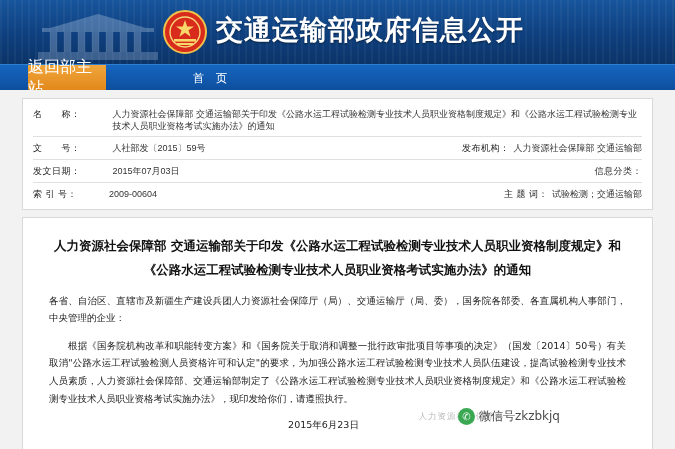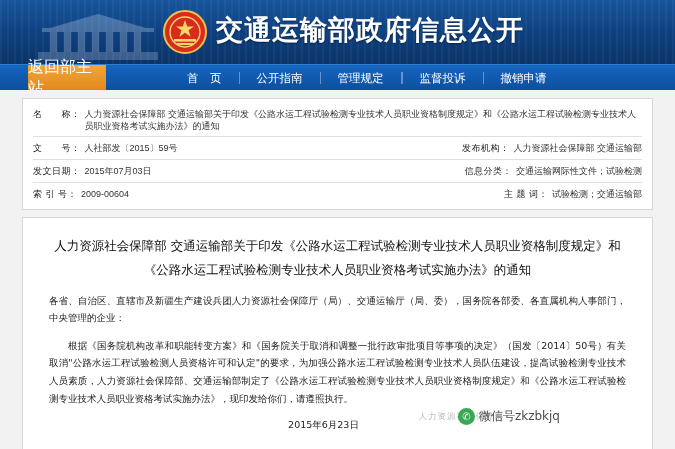--- a/index.html
+++ b/index.html
@@ -59,21 +59,21 @@
     position: absolute; left: 28px; top: 0;
     width: 78px; height: 26px;
     background: linear-gradient(180deg, #f0a63c 0%, #e2871a 100%);
     color: #fff; font-size: 16px;
     display: flex; align-items: center; justify-content: center;
     border-radius: 0 0 2px 2px;
   }
   .nav-items {
     position: absolute; left: 170px; top: 0;
     height: 26px;
-    display: flex; align-items: center;
+    display: flex; align-items: center; flex-direction: column;
   }
   .nav-item {
     color: #ffffff; font-size: 11.5px;
     padding: 0 17px;
     height: 26px; line-height: 26px;
     white-space: nowrap;
   }
   .nav-sep {
     width: 1px; height: 12px;
     background: rgba(255,255,255,0.35);
@@ -90,21 +90,21 @@
   
   .meta {
     background: #ffffff;
     border: 1px solid #d8d8d8;
     padding: 7px 10px 7px 10px;
     font-size: 9px;
     color: #333;
   }
   .meta-row { display: flex; padding: 1.5px 0; align-items: flex-start; }
   .meta-cell { display: flex; align-items: flex-start; }
-  .meta-cell.left { width: 335px; }
+  .meta-cell.left { width: 335px; gap: 28px; }
   .meta-cell.right { flex: 1; justify-content: flex-end; }
   .meta-label {
     color: #222;
     white-space: nowrap;
     letter-spacing: 0.5px;
   }
   .meta-val {
     color: #333;
     padding-left: 4px;
     line-height: 1.35;
@@ -120,21 +120,21 @@
     background: #ffffff;
     border: 1px solid #d8d8d8;
     padding: 16px 26px 10px 26px;
     height: 243px;
     position: relative;
     overflow: hidden;
   }
   .doc-title {
     text-align: center;
     font-size: 12.5px;
-    font-weight: normal;
+    font-weight: bold;
     color: #111;
     line-height: 1.9;
     font-family: "DejaVu Sans", sans-serif;
   }
   .doc-p {
     font-size: 9.5px;
     color: #222;
     line-height: 1.85;
     margin-top: 10px;
     text-align: justify;
@@ -253,21 +253,20 @@
       </div>
       <div class="meta-divider"></div>
 
       <div class="meta-row">
         <div class="meta-cell left">
           <span class="meta-label">发文日期：</span>
           <span class="meta-val">2015年07月03日</span>
         </div>
         <div class="meta-cell right">
           <span class="meta-label">信息分类：</span>
-          <span class="meta-val">交通运输网际性文件；试验检测</span>
         </div>
       </div>
       <div class="meta-divider"></div>
 
       <div class="meta-row">
         <div class="meta-cell left">
           <span class="meta-label">索 引 号：</span>
           <span class="meta-val">2009-00604</span>
         </div>
         <div class="meta-cell right">

